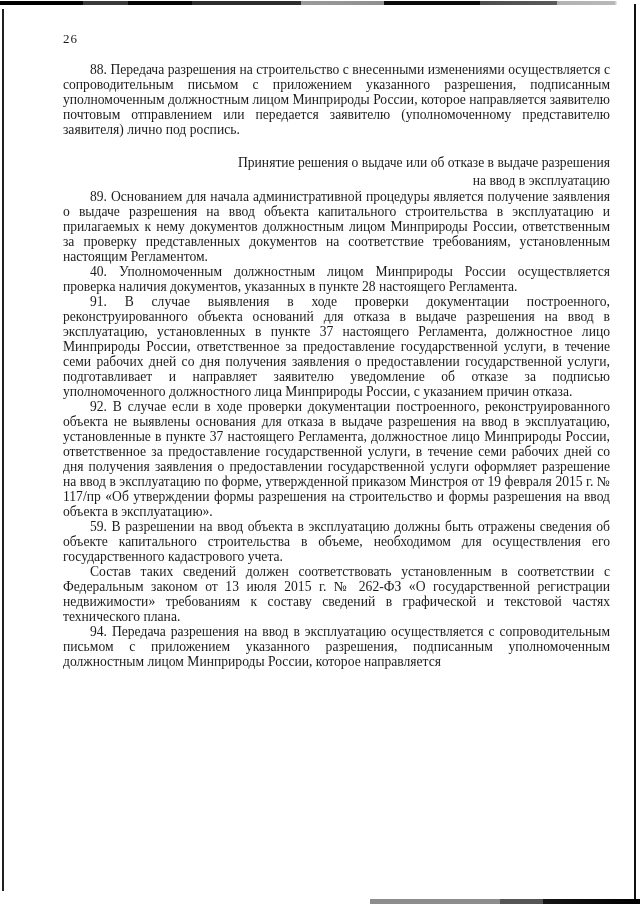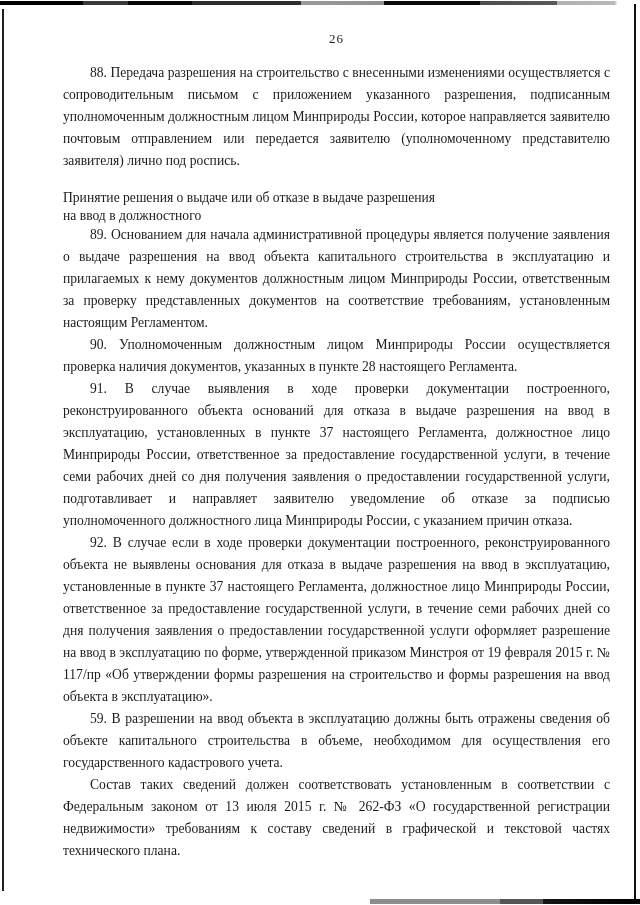--- a/index.html
+++ b/index.html
@@ -54,38 +54,38 @@
       #161616 64%, #000000 100%);
   }
   
   .content {
     position: absolute;
     top: 31px;
     left: 63px;
     width: 547px;
   }
   .page-number {
-    text-align: center;
+    text-align: left;
     font-size: 13px;
     letter-spacing: 1px;
     margin: 0 0 15px 0;
   }
   .doc-paragraph {
     margin: 0;
     font-size: 13.6px;
-    line-height: 22px;
+    line-height: 15px;
     text-align: justify;
     text-indent: 27px;
   }
   .doc-heading {
     margin: 17px 0 0 0;
     font-size: 13.6px;
     line-height: 17.5px;
     font-weight: normal;
-    text-align: left;
+    text-align: right;
   }
   .doc-heading .heading-line {
     display: block;
   }
 </style>
 </head>
 <body>
 
 <div class="scan-page">
 
@@ -95,30 +95,31 @@
   <div class="scan-bottom-bar"></div>
 
   <div class="content">
 
     <div class="page-number">26</div>
 
     <p class="doc-paragraph">88. Передача разрешения на строительство с внесенными изменениями осуществляется с сопроводительным письмом с приложением указанного разрешения, подписанным уполномоченным должностным лицом Минприроды России, которое направляется заявителю почтовым отправлением или передается заявителю (уполномоченному представителю заявителя) лично под роспись.</p>
 
     <h2 class="doc-heading">
       <span class="heading-line">Принятие решения о выдаче или об отказе в выдаче разрешения</span>
-      <span class="heading-line">на ввод в должностного</span>
+      <span class="heading-line">на ввод в эксплуатацию</span>
     </h2>
 
     <p class="doc-paragraph">89. Основанием для начала административной процедуры является получение заявления о выдаче разрешения на ввод объекта капитального строительства в эксплуатацию и прилагаемых к нему документов должностным лицом Минприроды России, ответственным за проверку представленных документов на соответствие требованиям, установленным настоящим Регламентом.</p>
 
-    <p class="doc-paragraph">90. Уполномоченным должностным лицом Минприроды России осуществляется проверка наличия документов, указанных в пункте 28 настоящего Регламента.</p>
+    <p class="doc-paragraph">40. Уполномоченным должностным лицом Минприроды России осуществляется проверка наличия документов, указанных в пункте 28 настоящего Регламента.</p>
 
     <p class="doc-paragraph">91. В случае выявления в ходе проверки документации построенного, реконструированного объекта оснований для отказа в выдаче разрешения на ввод в эксплуатацию, установленных в пункте 37 настоящего Регламента, должностное лицо Минприроды России, ответственное за предоставление государственной услуги, в течение семи рабочих дней со дня получения заявления о предоставлении государственной услуги, подготавливает и направляет заявителю уведомление об отказе за подписью уполномоченного должностного лица Минприроды России, с указанием причин отказа.</p>
 
     <p class="doc-paragraph">92. В случае если в ходе проверки документации построенного, реконструированного объекта не выявлены основания для отказа в выдаче разрешения на ввод в эксплуатацию, установленные в пункте 37 настоящего Регламента, должностное лицо Минприроды России, ответственное за предоставление государственной услуги, в течение семи рабочих дней со дня получения заявления о предоставлении государственной услуги оформляет разрешение на ввод в эксплуатацию по форме, утвержденной приказом Минстроя от 19 февраля 2015 г. № 117/пр «Об утверждении формы разрешения на строительство и формы разрешения на ввод объекта в эксплуатацию».</p>
 
     <p class="doc-paragraph">59. В разрешении на ввод объекта в эксплуатацию должны быть отражены сведения об объекте капитального строительства в объеме, необходимом для осуществления его государственного кадастрового учета.</p>
 
     <p class="doc-paragraph">Состав таких сведений должен соответствовать установленным в соответствии с Федеральным законом от 13 июля 2015 г. № 262-ФЗ «О государственной регистрации недвижимости» требованиям к составу сведений в графической и текстовой частях технического плана.</p>
 
+    <p class="doc-paragraph">94. Передача разрешения на ввод в эксплуатацию осуществляется с сопроводительным письмом с приложением указанного разрешения, подписанным уполномоченным должностным лицом Минприроды России, которое направляется</p>
 
   </div>
 </div>
 
 </body></html>

